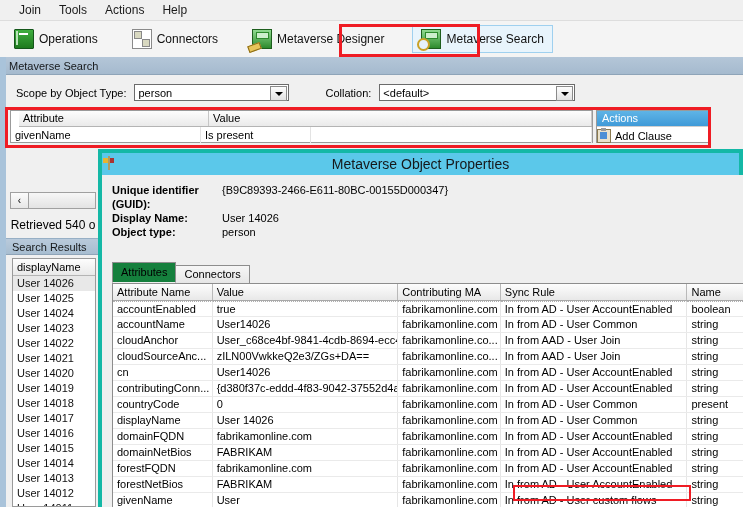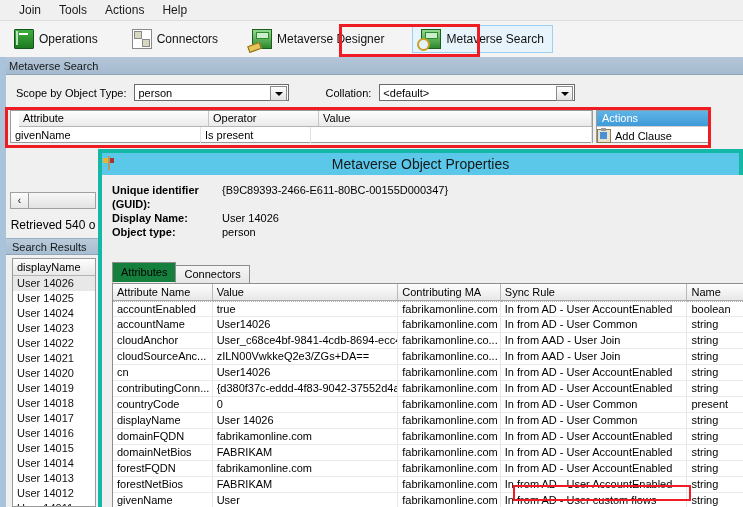--- a/index.html
+++ b/index.html
@@ -181,21 +181,20 @@
       <span class="txt">&lt;default&gt;</span>
       <span class="arrowbox">
           <i class="car"></i>
         </span>
     </div>
   </div>
 
   <div id="clausegrid">
     <div class="cg-hdr">
       <div class="col-attr">Attribute</div>
-      <div class="col-op">Operator</div>
       <div class="col-val">Value</div>
     </div>
     <div class="cg-row">
       <div class="col-attr">givenName</div>
       <div class="col-op">Is present</div>
       <div class="col-val"></div>
     </div>
   </div>
 
   <div id="actions">

